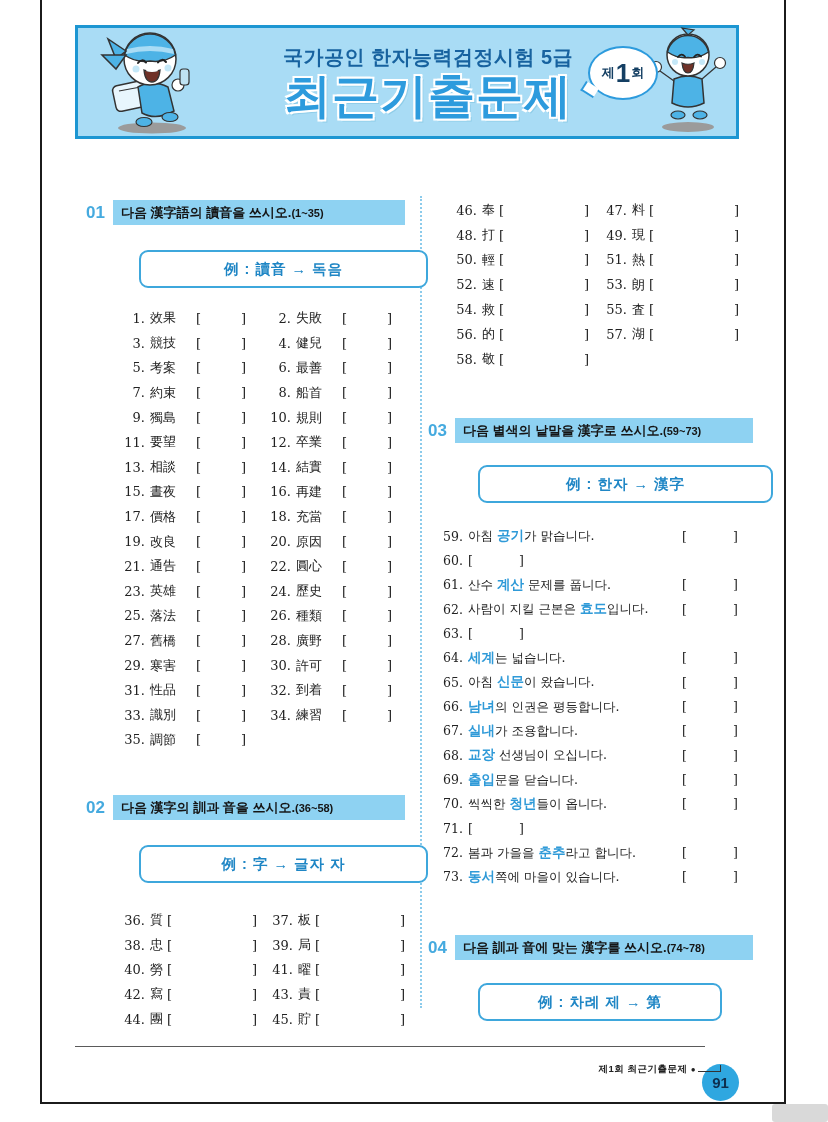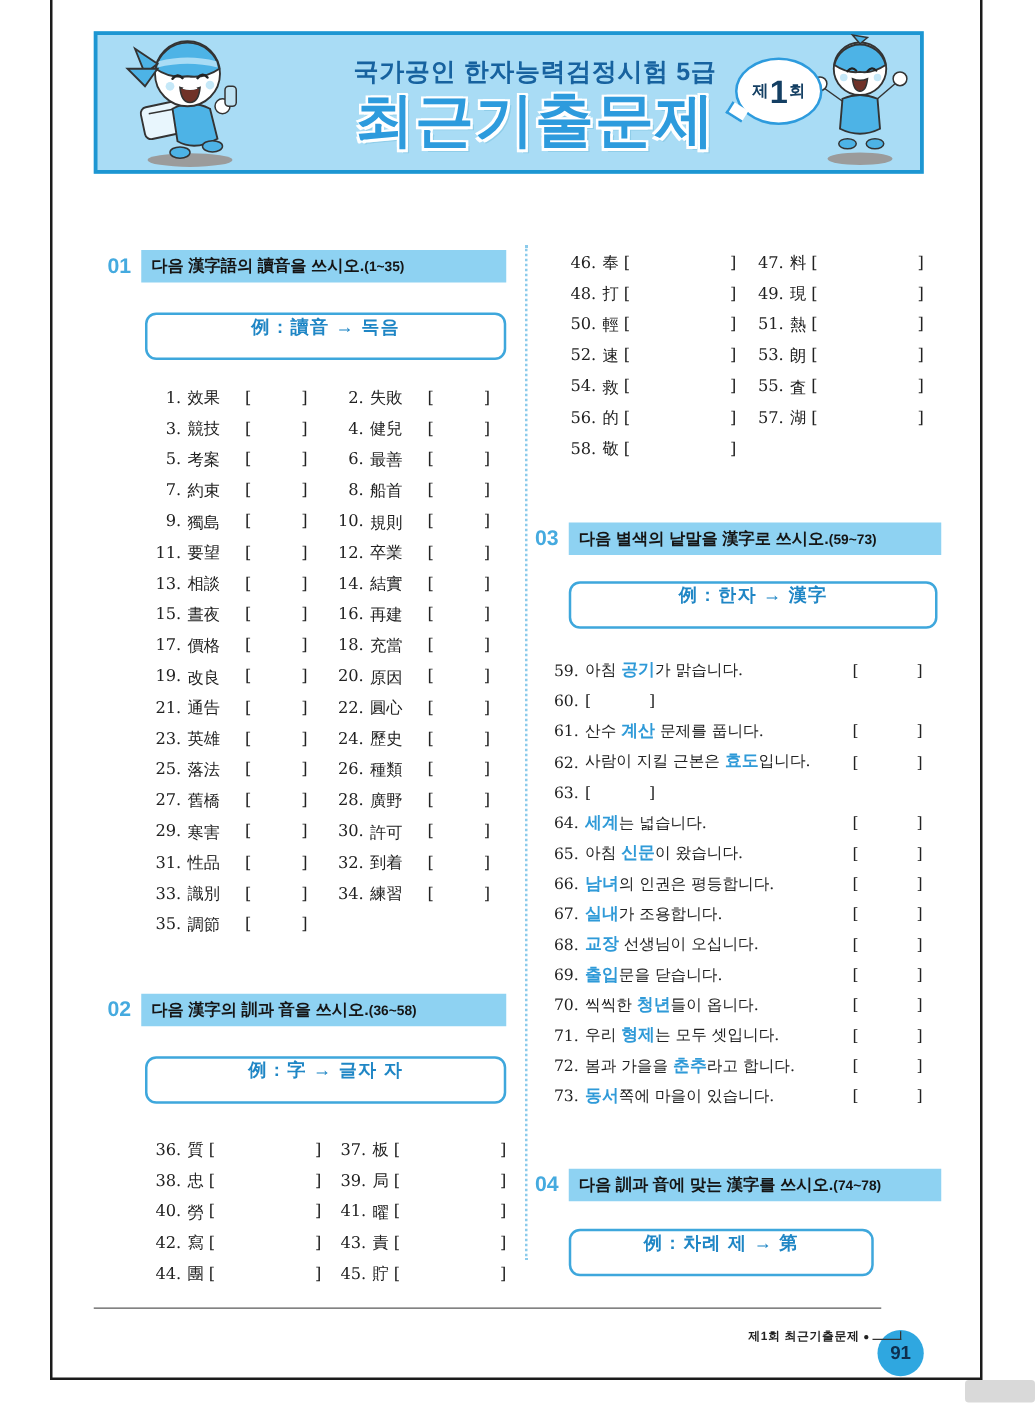--- a/index.html
+++ b/index.html
@@ -38,22 +38,22 @@
 
   .sec{position:absolute;display:flex;align-items:flex-start;}
   .secnum{font-size:17px;font-weight:bold;color:#45aadf;width:27px;margin-top:3px;flex:none;}
   .secbar{background:#8ed2f2;padding:5px 8px 4px 8px;font-size:13px;font-weight:bold;
        color:#151515;box-sizing:border-box;line-height:1.25;white-space:nowrap;}
   .w-left .secbar{width:292px;}
   .w-right .secbar{width:298px;}
   .secrange{font-size:11px;font-weight:bold;}
 
   .exbox{position:absolute;height:38px;border:2px solid #3ea7dc;border-radius:9px;
-       display:flex;align-items:flex-start;justify-content:center;font-size:14.5px;
-       font-weight:bold;color:#1f86c5;background:#fff;box-sizing:border-box;letter-spacing:1px;}
+       display:flex;align-items:center;justify-content:center;font-size:14.5px;
+       font-weight:bold;color:#1f86c5;background:#fff;box-sizing:border-box;letter-spacing:1px;margin-left:23px;}
 
   .qgrid{position:absolute;display:grid;}
   #q1{left:116px;top:306px;grid-template-columns:146px 144px;grid-auto-rows:24.8px;}
   #q2a{left:116px;top:908px;grid-template-columns:148px 142px;grid-auto-rows:24.7px;}
   #q2b{left:448px;top:198px;grid-template-columns:150px 150px;grid-auto-rows:24.8px;}
 
   .qitem{display:flex;align-items:center;font-family:"DejaVu Serif","Liberation Serif",serif;
        font-size:13px;color:#222;}
   .qitem .no{width:29px;text-align:right;margin-right:5px;flex:none;}
   .q1item .word{width:46px;}
@@ -674,21 +674,20 @@
       <div class="q3row">
         <span class="no">70.</span>
         <span class="sent"><span>씩씩한 </span><span class="hl">청년</span><span>들이 옵니다.</span></span>
         <span class="bgrp">
           <span>[</span>
           <span>]</span>
         </span>
       </div>
       <div class="q3row">
         <span class="no">71.</span>
-        <span class="sent"><span>우리 </span><span class="hl">형제</span><span>는 모두 셋입니다.</span></span>
         <span class="bgrp">
           <span>[</span>
           <span>]</span>
         </span>
       </div>
       <div class="q3row">
         <span class="no">72.</span>
         <span class="sent"><span>봄과 가을을 </span><span class="hl">춘추</span><span>라고 합니다.</span></span>
         <span class="bgrp">
           <span>[</span>

